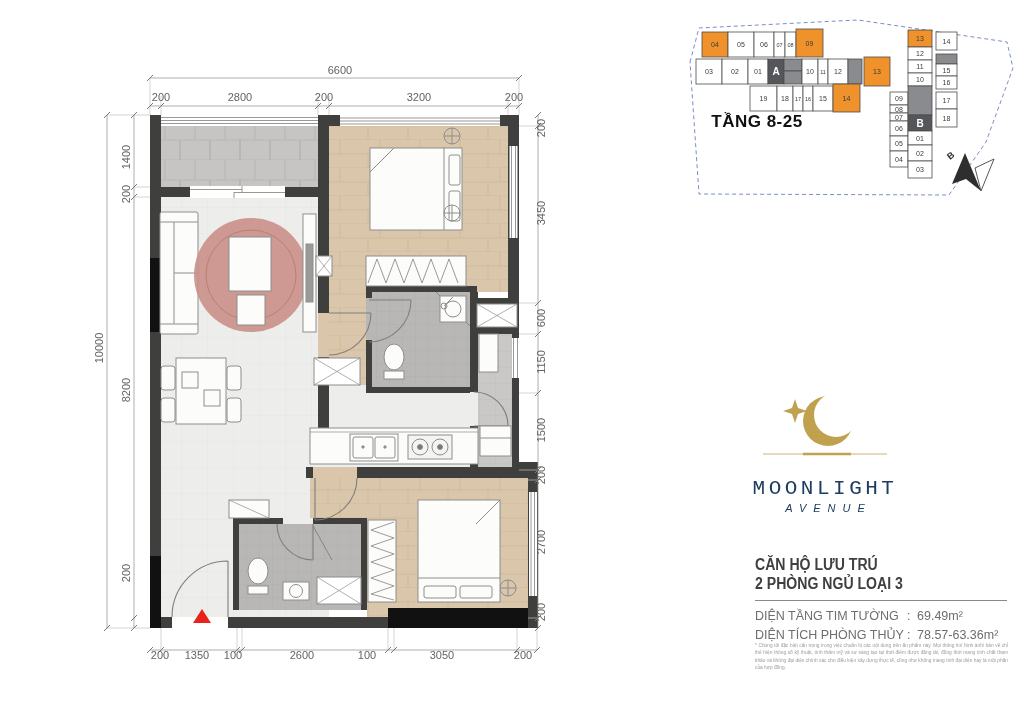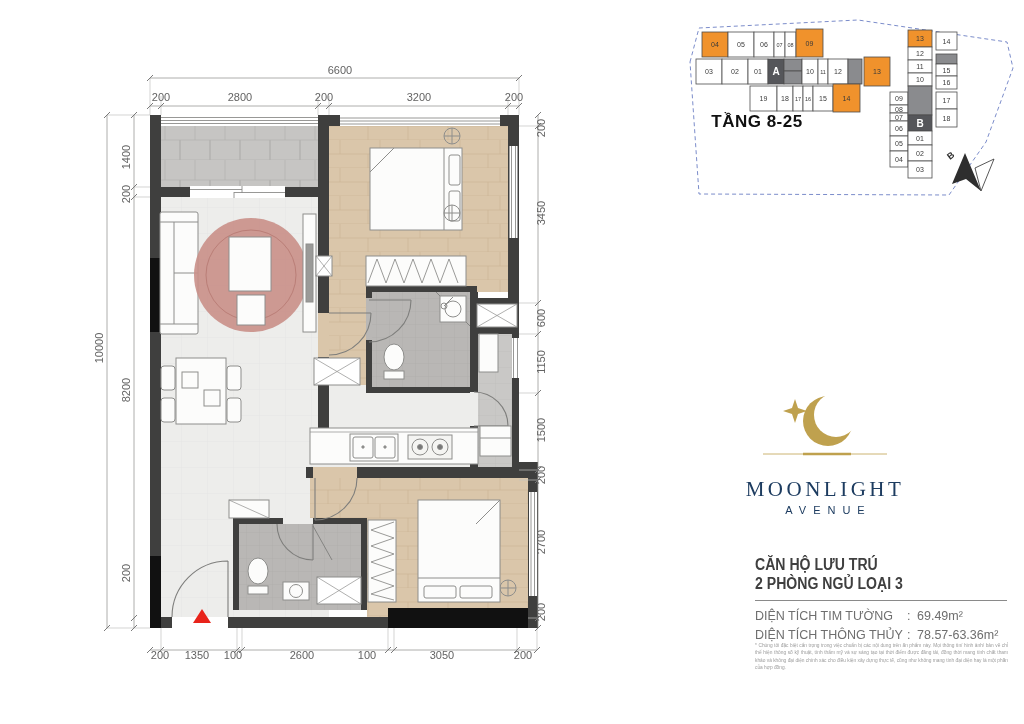--- a/index.html
+++ b/index.html
@@ -7,22 +7,22 @@
          font-family:"Liberation Sans",sans-serif;}
   svg text{font-family:"Liberation Sans",sans-serif;}
   .dim{font-size:11px;fill:#636363;text-anchor:middle;}
   .tick{stroke:#7a7a7a;stroke-width:1;}
   .kp-num{fill:#3A3A3A;}
   .kp-letter{fill:#FFFFFF;font-weight:bold;}
   .kp-floors{font-size:17px;font-weight:bold;fill:#101010;letter-spacing:.5px;}
   .kp-north{font-size:9px;font-weight:bold;fill:#2E2E2E;}
   .abs{position:absolute;}
   .brand{left:733px;top:391px;width:184px;text-align:center;color:#1D3C60;}
-  .brand-name{font-family:Liberation Serif, serif;font-size:21px;letter-spacing:3.5px;margin-top:2px;}
-  .brand-sub{font-size:11px;letter-spacing:7px;padding-left:7px;margin-top:2px;}
+  .brand-name{font-family:Liberation Mono, monospace;font-size:21px;letter-spacing:3.5px;margin-top:2px;}
+  .brand-sub{font-size:11px;letter-spacing:7px;padding-left:7px;margin-top:2px;font-style:italic;}
   .unit-info{left:755px;top:555px;width:252px;}
   .unit-title{font-size:16px;font-weight:bold;color:#3F3F3F;line-height:1.2;
               transform:scaleX(.88);transform-origin:left;white-space:nowrap;}
   .unit-divider{border:none;border-top:1.6px solid #8A8A8A;margin:7px 0 6px 0;}
   .area-row{display:flex;font-size:12.5px;color:#6E6E6E;line-height:1.45;}
   .area-label{width:152px;}
   .area-colon{width:10px;}
   .disclaimer{left:755px;top:642px;width:253px;font-size:4.8px;line-height:1.55;
               color:#9B9B9B;text-align:justify;}
 </style>
@@ -423,26 +423,26 @@
     </svg>
     <div class="brand-name">MOONLIGHT</div>
     <div class="brand-sub">AVENUE</div>
   </div>
 
   <div class="abs unit-info">
     <div class="unit-title">CĂN HỘ LƯU TRÚ</div>
     <div class="unit-title">2 PHÒNG NGỦ LOẠI 3</div>
     <hr class="unit-divider">
     <div class="area-row">
-      <span class="area-label">DIỆN TÍCH TIM TƯỜNG</span>
+      <span class="area-label">DIỆN TẦNG TIM TƯỜNG</span>
       <span class="area-colon">:</span>
       <span class="area-value">69.49m²</span>
     </div>
     <div class="area-row">
-      <span class="area-label">DIỆN TÍCH THÔNG THỦY</span>
+      <span class="area-label">DIỆN TÍCH PHÒNG THỦY</span>
       <span class="area-colon">:</span>
       <span class="area-value">78.57-63.36m²</span>
     </div>
   </div>
 
   <div class="abs disclaimer">* Chúng tôi đặc biệt cẩn trọng trong việc chuẩn bị các nội dung trên ấn phẩm này. Mọi thông tin/ hình ảnh/ bản vẽ chỉ thể hiện thông số kỹ thuật, tính thẩm mỹ và sự sáng tạo tại thời điểm được đăng tải, đồng thời mang tính chất tham khảo và không đại diện chính xác cho điều kiện xây dựng thực tế, cũng như không mang tính đại diện hay là một phần của hợp đồng.</div>
 
 </div>
 
 </body></html>

